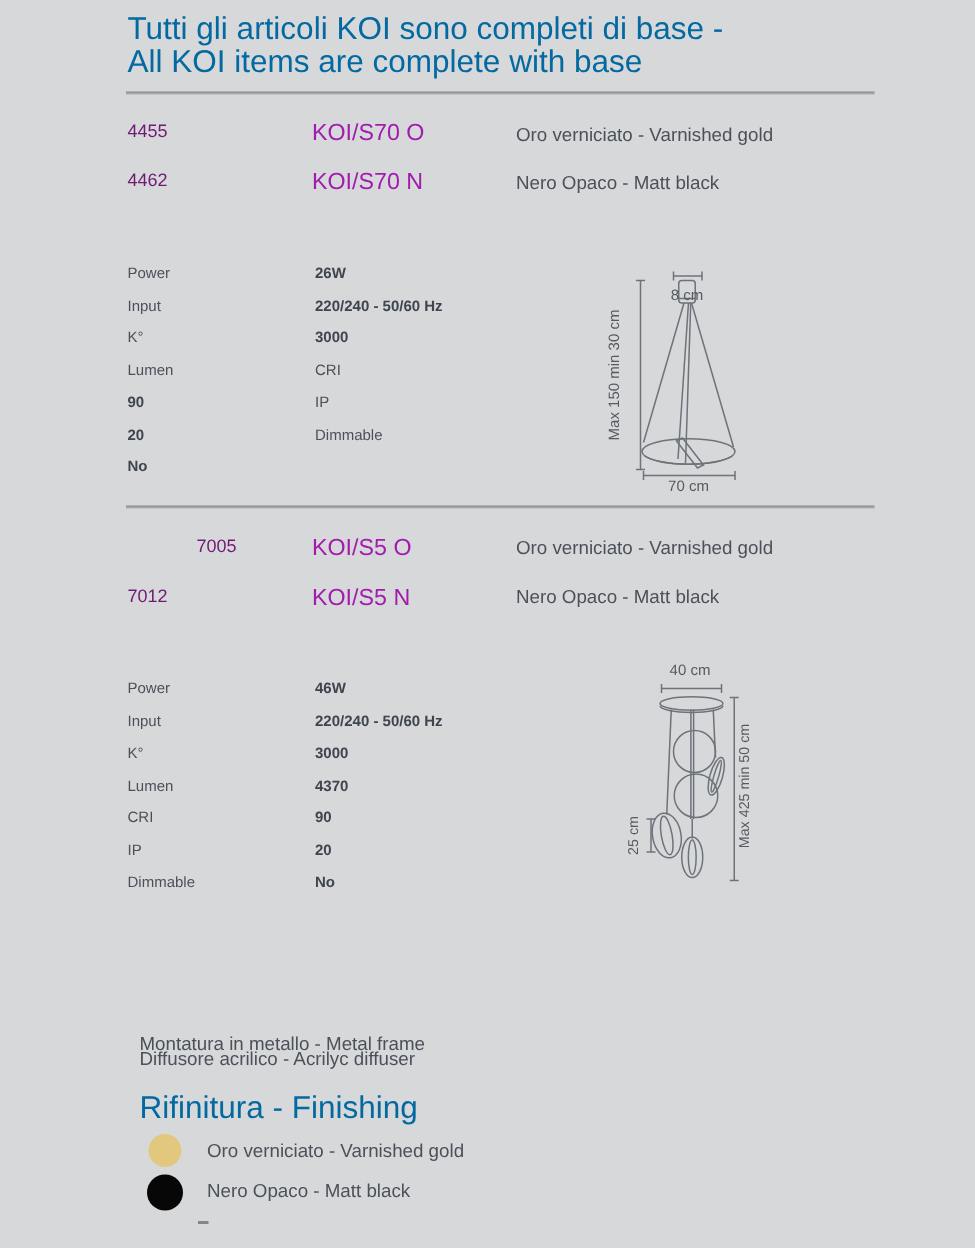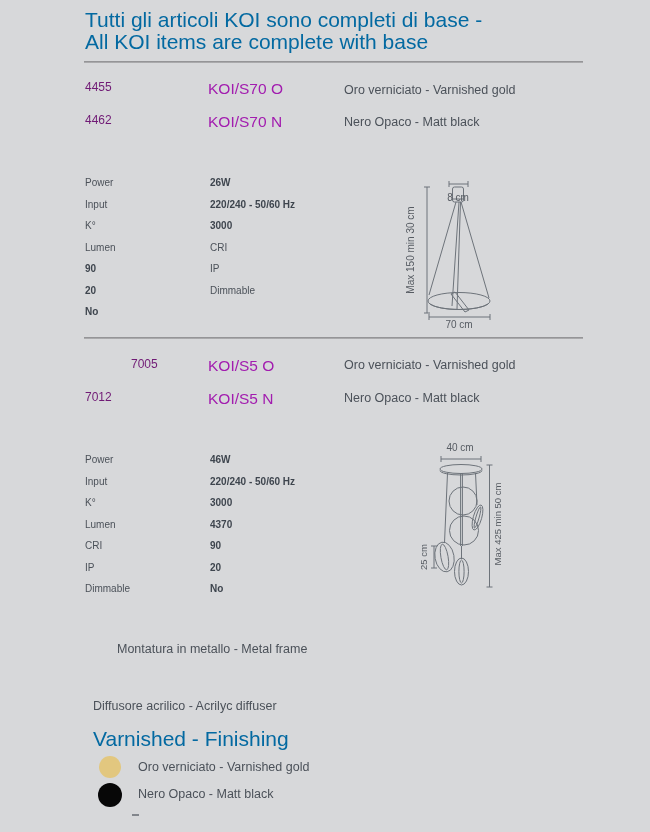--- a/index.html
+++ b/index.html
@@ -155,24 +155,24 @@
       <path d="M489.5,465 V587 M486.5,465 H492.5 M486.5,587 H492.5"></path>
     </g>
     <g>
       <path d="M434,546 V568 M431,546 H437 M431,568 H437"></path>
     </g>
   </svg>
   <div class="abs dimlabel hcenter" style="left:460px;top:442px;text-align:right;">40 cm</div>
   <div class="abs dimlabel-sm vdim" style="left:497px;top:524px;">Max 425 min 50 cm</div>
   <div class="abs dimlabel-sm vdim" style="left:423px;top:557px;">25 cm</div>
 
-  <div class="abs t12" style="left:93px;top:642px;margin-left:24px;">Montatura in metallo - Metal frame</div>
+  <div class="abs t12" style="left:93px;top:689px;">Montatura in metallo - Metal frame</div>
   <div class="abs t12" style="left:93px;top:699px;">Diffusore acrilico - Acrilyc diffuser</div>
 
-  <div class="abs t15" style="left:93px;top:727px;">Varnished - Finishing</div>
+  <div class="abs t15" style="left:93px;top:727px;">Rifinitura - Finishing</div>
 
   <div class="swatch" style="left: 99px; top: 756px; width: 22px; height: 22px; background: rgb(226, 199, 127);"></div>
   <div class="abs t12" style="left:138px;top:760px;">Oro verniciato - Varnished gold</div>
 
   <div class="swatch" style="left: 98px; top: 783px; width: 24px; height: 24px; background: rgb(7, 7, 7);"></div>
   <div class="abs t12" style="left:138px;top:787px;">Nero Opaco - Matt black</div>
 
   <div class="frag" style="left:132px;top:814px;width:7px;height:2px;"></div>
 
 </div>

